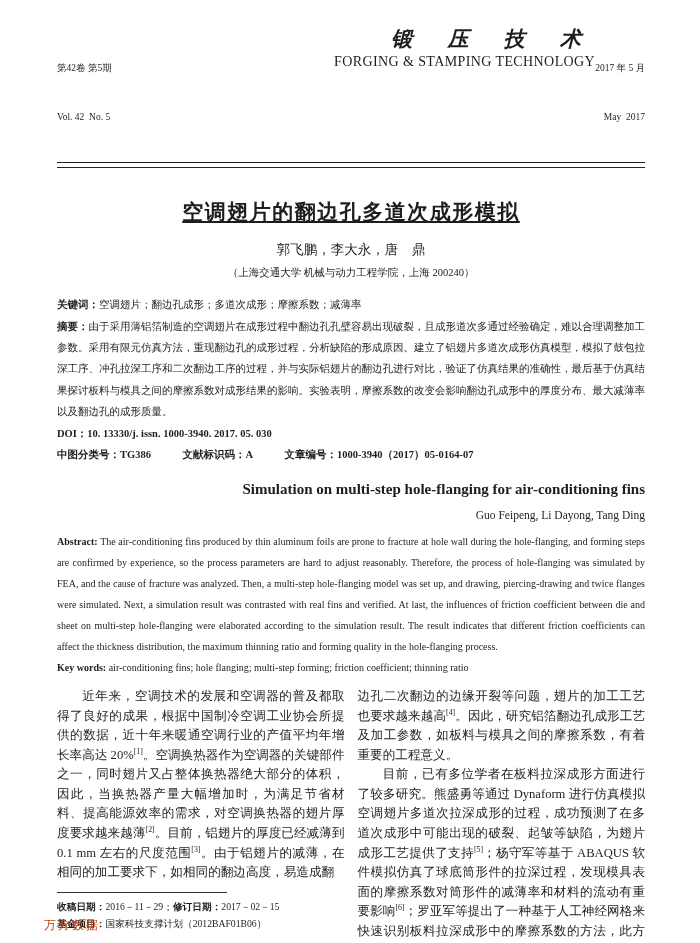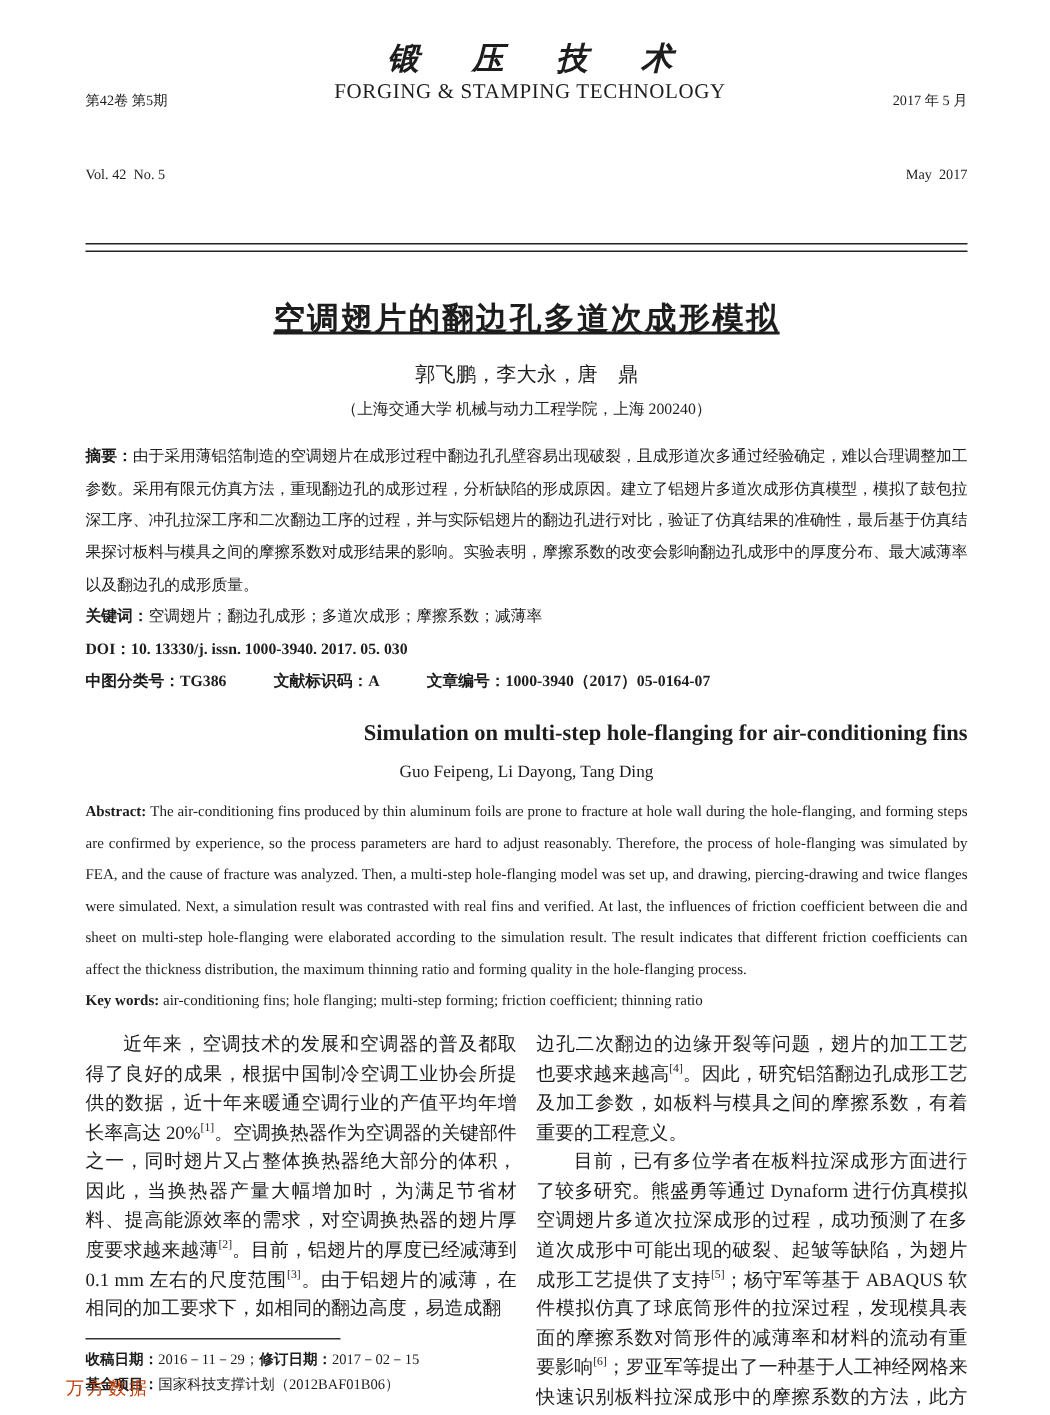--- a/index.html
+++ b/index.html
@@ -5,36 +5,36 @@
   html,body{margin:0;padding:0;background:#ffffff;}
   .page{
     width:700px;height:943px;background:#ffffff;position:relative;
     box-sizing:border-box;padding:28px 55px 0 57px;overflow:hidden;
     font-family:"Liberation Serif","DejaVu Serif",serif;color:#1d1d1d;
   }
   
   .hdr{display:flex;justify-content:space-between;align-items:flex-start;}
   .hdr-left,.hdr-right{font-size:9.5px;line-height:1.7;white-space:pre;}
   .hdr-right{text-align:right;}
-  .hdr-center{text-align:center;flex:1;margin-top:-3px;}
+  .hdr-center{text-align:right;flex:1;margin-top:-3px;}
   .jname-cn{font-size:21px;font-weight:bold;font-style:italic;
     letter-spacing:14px;padding-left:14px;font-family:"DejaVu Serif",serif;}
   .jname-en{font-size:14px;letter-spacing:0.4px;margin-top:1px;}
   .rule-double{margin-top:5px;height:4px;border-top:1.7px solid #222;border-bottom:1.7px solid #222;}
   
   .title-cn{margin-top:30px;text-align:center;font-size:21px;font-weight:bold;letter-spacing:1.5px;text-decoration:underline;}
   .authors-cn{margin-top:15px;text-align:center;font-size:13.5px;}
   .affil-cn{margin-top:7px;text-align:center;font-size:10.5px;}
   
   .abs{margin-top:14px;font-size:10.5px;line-height:2.04;text-align:justify;}
   .abs p{margin:0;}
   .b{font-weight:bold;}
   
   .entitle{margin-top:16px;text-align:right;font-size:15px;font-weight:bold;}
-  .enauthors{margin-top:11px;text-align:center;font-size:11.5px;}
+  .enauthors{margin-top:11px;text-align:right;font-size:11.5px;}
   .enaffil{margin-top:5px;text-align:center;font-size:10px;}
   .enabs{margin-top:10px;font-size:10px;line-height:2.1;text-align:justify;}
   .enabs p{margin:0;}
   
   .cols{margin-top:9px;display:flex;gap:13px;}
   .col{width:288px;font-size:12.6px;line-height:1.55;text-align:justify;}
   .rp{margin:0;}
   .ind{text-indent:2em;}
   sup{font-size:0.62em;line-height:0;}
   
@@ -65,22 +65,22 @@
     </div>
   </div>
 
   <div class="rule-double"></div>
 
   <div class="title-cn">空调翅片的翻边孔多道次成形模拟</div>
   <div class="authors-cn">郭飞鹏，李大永，唐　鼎</div>
   <div class="affil-cn">（上海交通大学 机械与动力工程学院，上海 200240）</div>
 
   <div class="abs">
+    <p><span class="b">关键词：</span><span>空调翅片；翻边孔成形；多道次成形；摩擦系数；减薄率</span></p>
     <p><span class="b">摘要：</span><span>由于采用薄铝箔制造的空调翅片在成形过程中翻边孔孔壁容易出现破裂，且成形道次多通过经验确定，难以合理调整加工参数。采用有限元仿真方法，重现翻边孔的成形过程，分析缺陷的形成原因。建立了铝翅片多道次成形仿真模型，模拟了鼓包拉深工序、冲孔拉深工序和二次翻边工序的过程，并与实际铝翅片的翻边孔进行对比，验证了仿真结果的准确性，最后基于仿真结果探讨板料与模具之间的摩擦系数对成形结果的影响。实验表明，摩擦系数的改变会影响翻边孔成形中的厚度分布、最大减薄率以及翻边孔的成形质量。</span></p>
-    <p><span class="b">关键词：</span><span>空调翅片；翻边孔成形；多道次成形；摩擦系数；减薄率</span></p>
     <p><span class="b">DOI：</span><span class="b">10. 13330/j. issn. 1000-3940. 2017. 05. 030</span></p>
     <p><span class="b">中图分类号：</span><span class="b">TG386</span><span>　　　</span><span class="b">文献标识码：</span><span class="b">A</span><span>　　　</span><span class="b">文章编号：</span><span class="b">1000-3940（2017）05-0164-07</span></p>
   </div>
 
   <div class="entitle">Simulation on multi-step hole-flanging for air-conditioning fins</div>
   <div class="enauthors">Guo Feipeng, Li Dayong, Tang Ding</div>
 
   <div class="enabs">
     <p><span class="b">Abstract: </span><span>The air-conditioning fins produced by thin aluminum foils are prone to fracture at hole wall during the hole-flanging, and forming steps are confirmed by experience, so the process parameters are hard to adjust reasonably. Therefore, the process of hole-flanging was simulated by FEA, and the cause of fracture was analyzed. Then, a multi-step hole-flanging model was set up, and drawing, piercing-drawing and twice flanges were simulated. Next, a simulation result was contrasted with real fins and verified. At last, the influences of friction coefficient between die and sheet on multi-step hole-flanging were elaborated according to the simulation result. The result indicates that different friction coefficients can affect the thickness distribution, the maximum thinning ratio and forming quality in the hole-flanging process.</span></p>
     <p><span class="b">Key words: </span><span>air-conditioning fins; hole flanging; multi-step forming; friction coefficient; thinning ratio</span></p>

